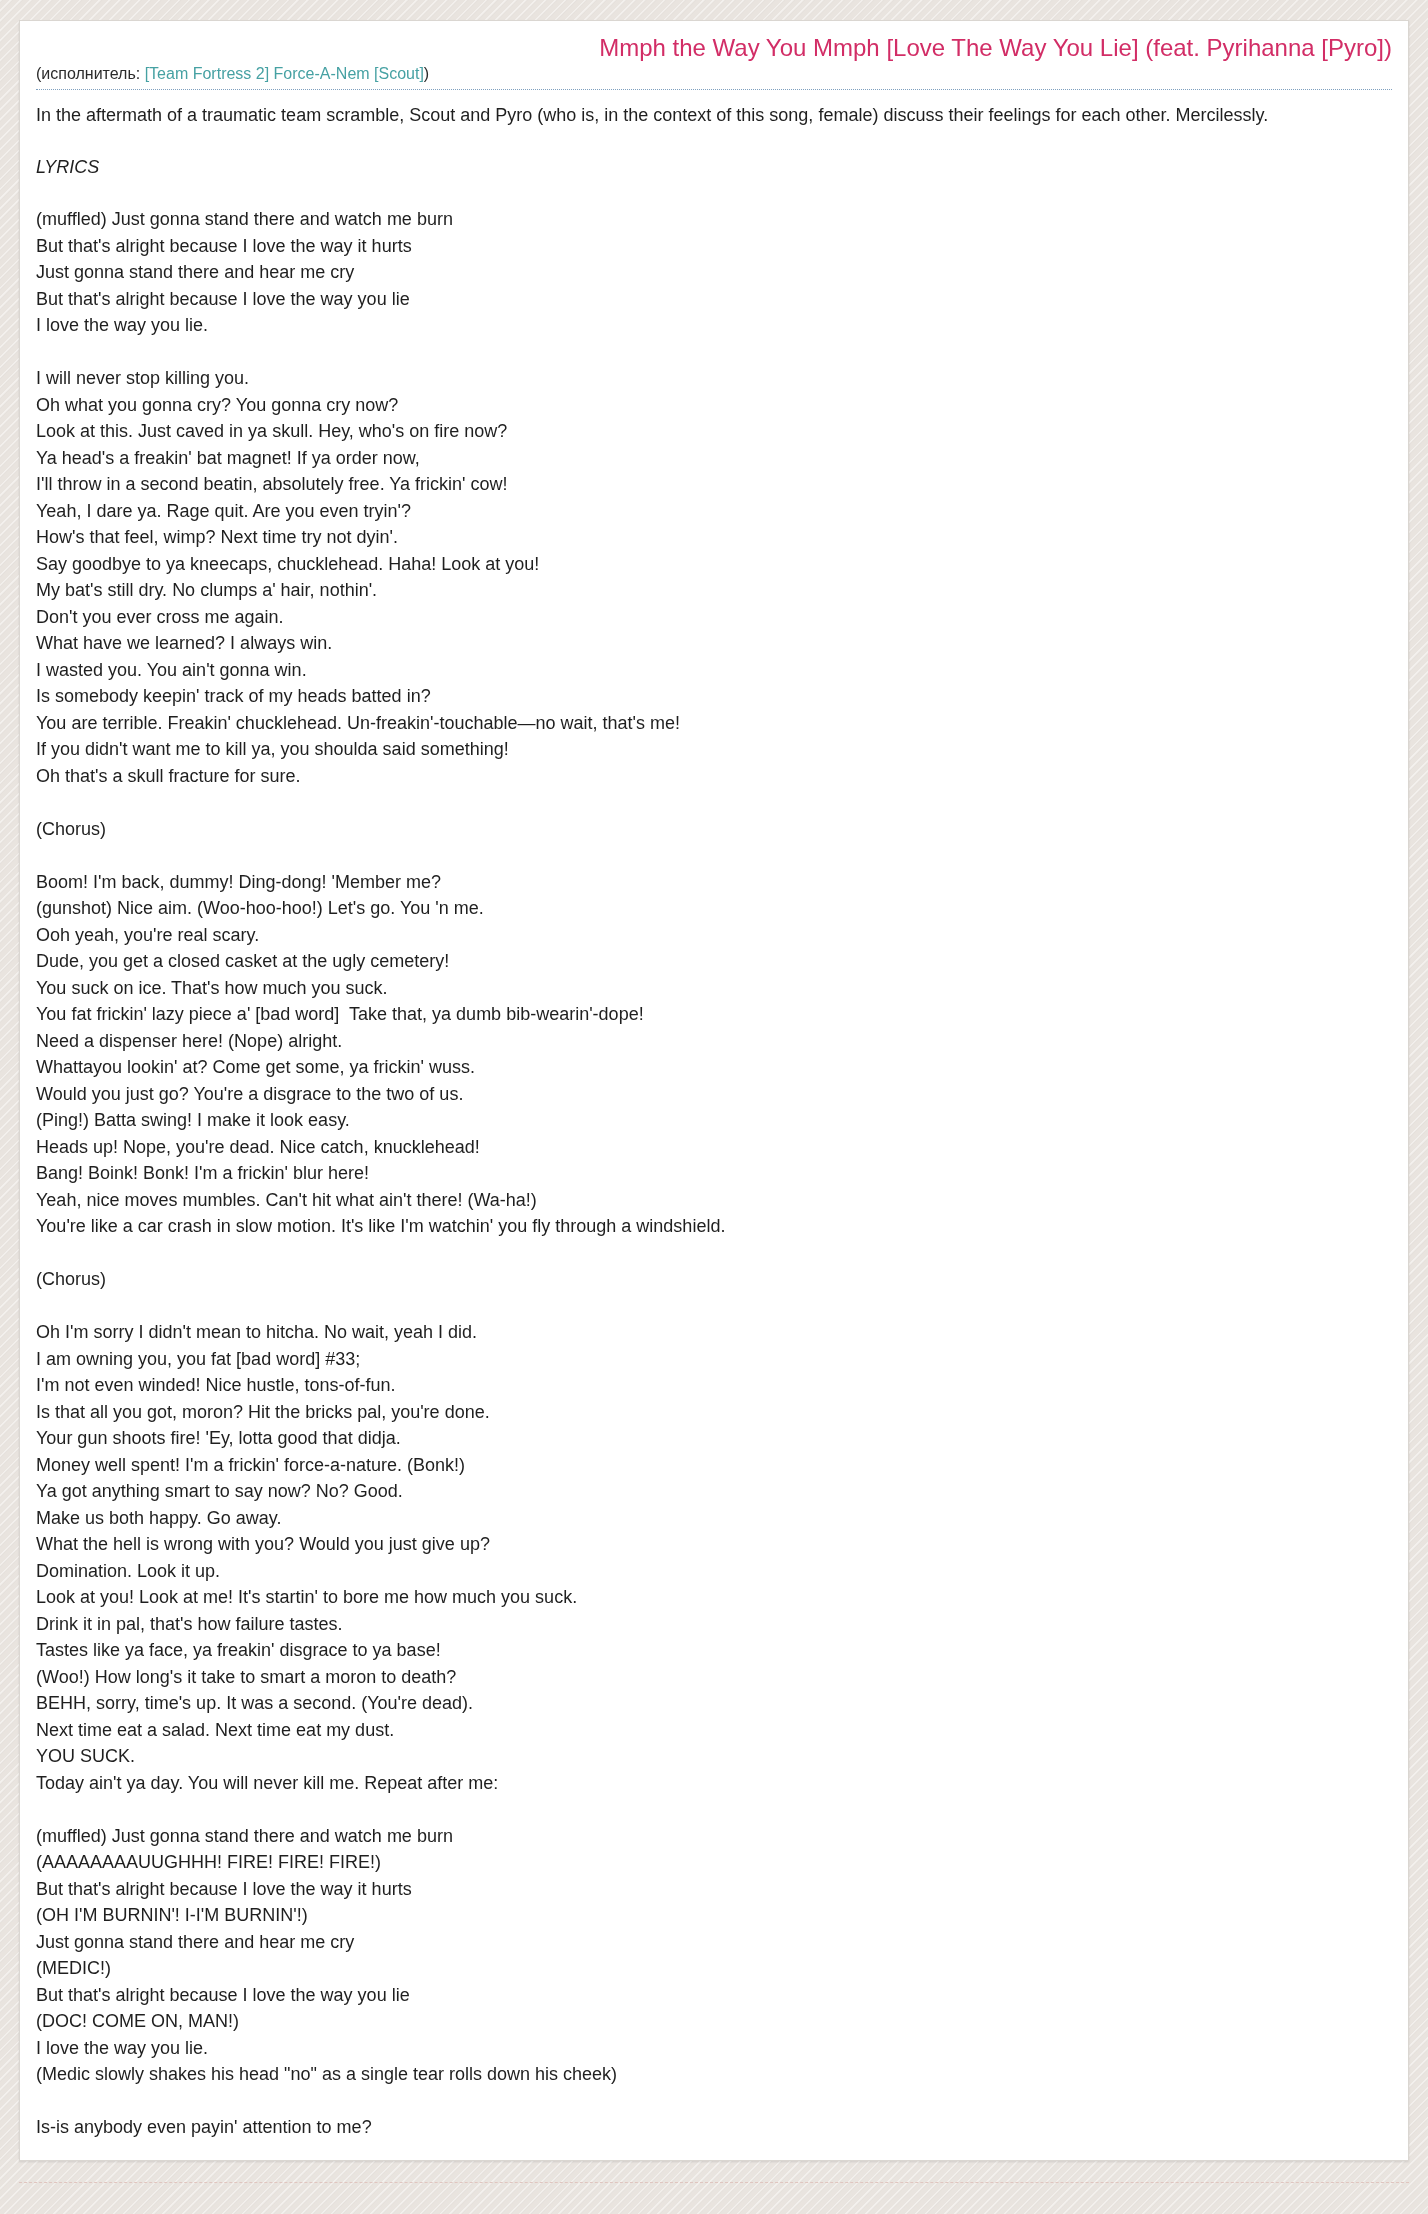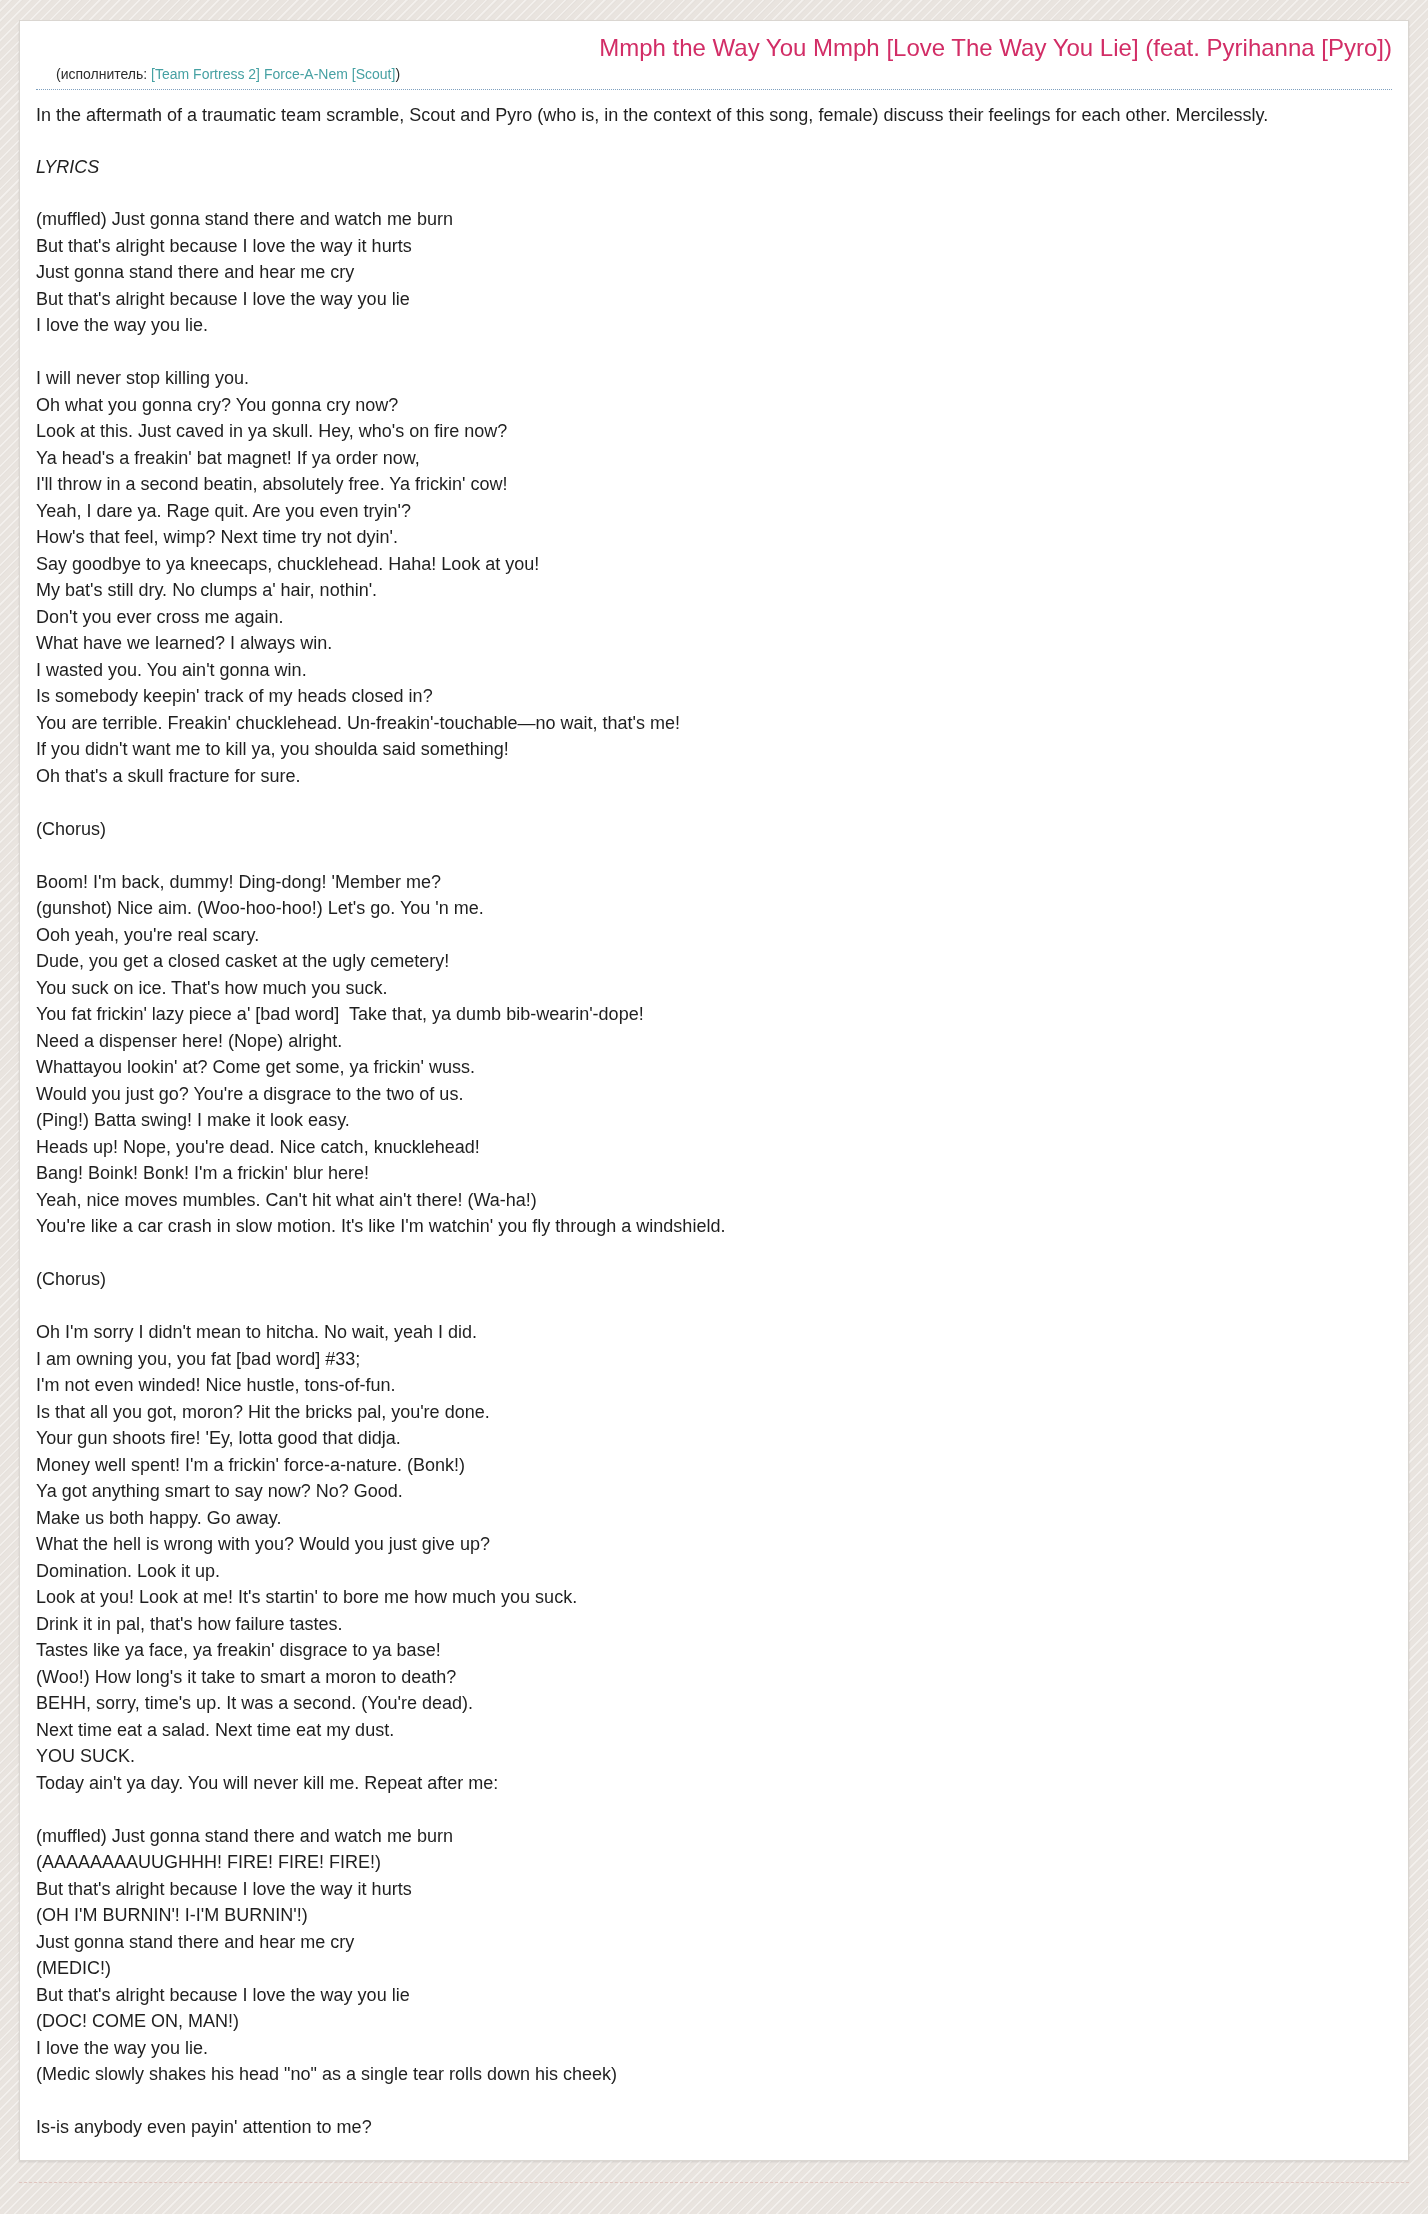--- a/index.html
+++ b/index.html
@@ -26,24 +26,23 @@
     overflow: hidden;
   }
   .title {
     font-size: 24px;
     font-weight: normal;
     line-height: 26px;
     margin: 8px 0 3px 0;
     letter-spacing: 0;
   }
   .artist {
-    font-size: 14px;
+    font-size: 16px;
     line-height: 20px;
     color: #2b2b2b;
-    margin-left: 20px;
   }
   .artist a {
     text-decoration: none;
   }
   .divider {
     border-bottom: 1px dotted #7fa0bf;
     margin-top: 5px;
     height: 0;
   }
   .description {
@@ -97,21 +96,21 @@
       <div class="line">Look at this. Just caved in ya skull. Hey, who's on fire now?</div>
       <div class="line">Ya head's a freakin' bat magnet! If ya order now,</div>
       <div class="line">I'll throw in a second beatin, absolutely free. Ya frickin' cow!</div>
       <div class="line">Yeah, I dare ya. Rage quit. Are you even tryin'?</div>
       <div class="line">How's that feel, wimp? Next time try not dyin'.</div>
       <div class="line">Say goodbye to ya kneecaps, chucklehead. Haha! Look at you!</div>
       <div class="line">My bat's still dry. No clumps a' hair, nothin'.</div>
       <div class="line">Don't you ever cross me again.</div>
       <div class="line">What have we learned? I always win.</div>
       <div class="line">I wasted you. You ain't gonna win.</div>
-      <div class="line">Is somebody keepin' track of my heads closed in?</div>
+      <div class="line">Is somebody keepin' track of my heads batted in?</div>
       <div class="line">You are terrible. Freakin' chucklehead. Un-freakin'-touchable—no wait, that's me!</div>
       <div class="line">If you didn't want me to kill ya, you shoulda said something!</div>
       <div class="line">Oh that's a skull fracture for sure.</div>
       <div class="line">&nbsp;</div>
       <div class="line">(Chorus)</div>
       <div class="line">&nbsp;</div>
       <div class="line">Boom! I'm back, dummy! Ding-dong! 'Member me?</div>
       <div class="line">(gunshot) Nice aim. (Woo-hoo-hoo!) Let's go. You 'n me.</div>
       <div class="line">Ooh yeah, you're real scary.</div>
       <div class="line">Dude, you get a closed casket at the ugly cemetery!</div>

